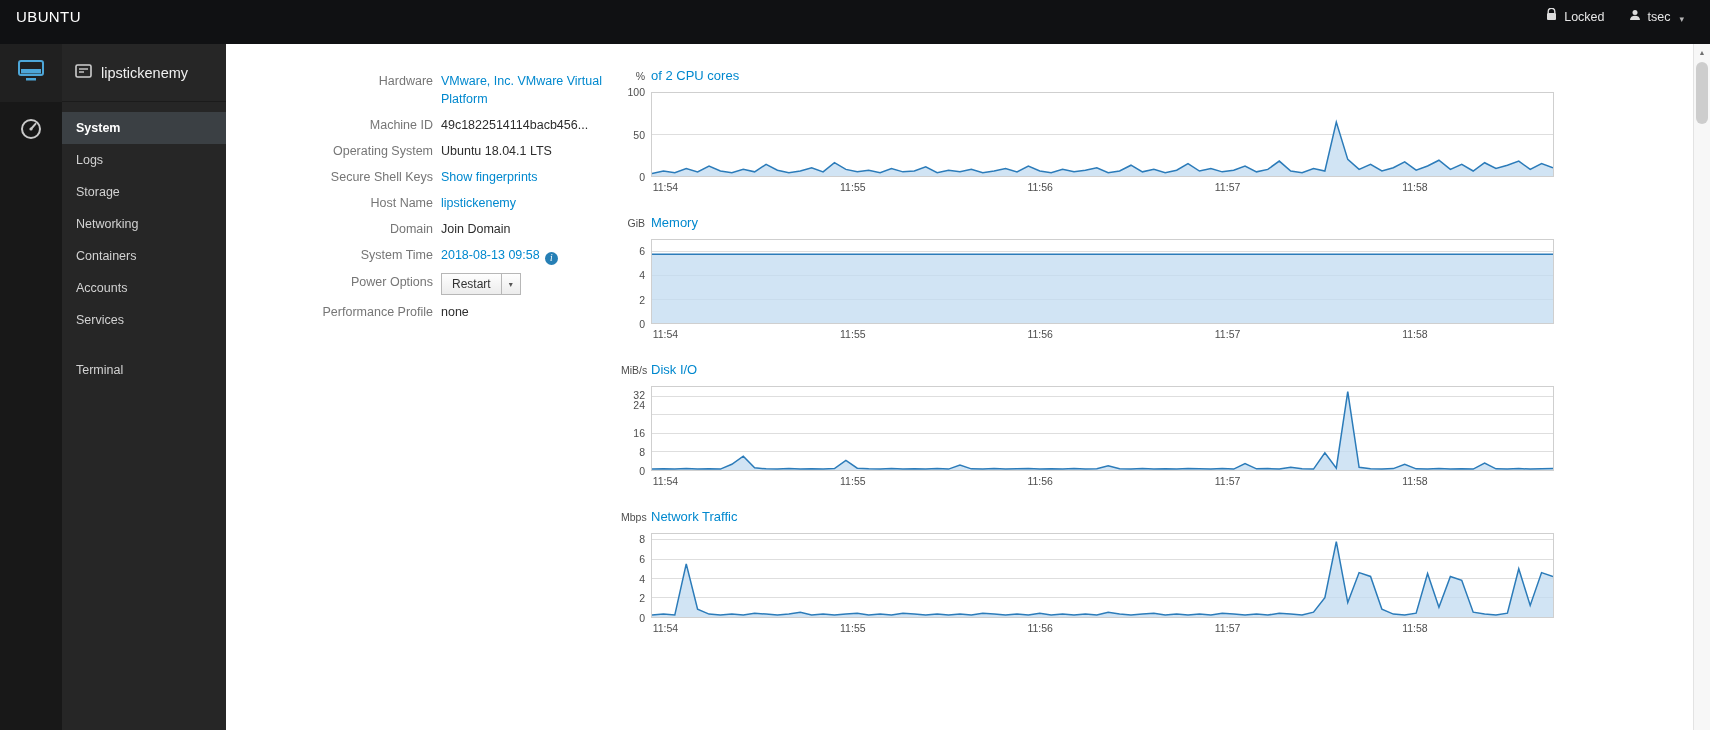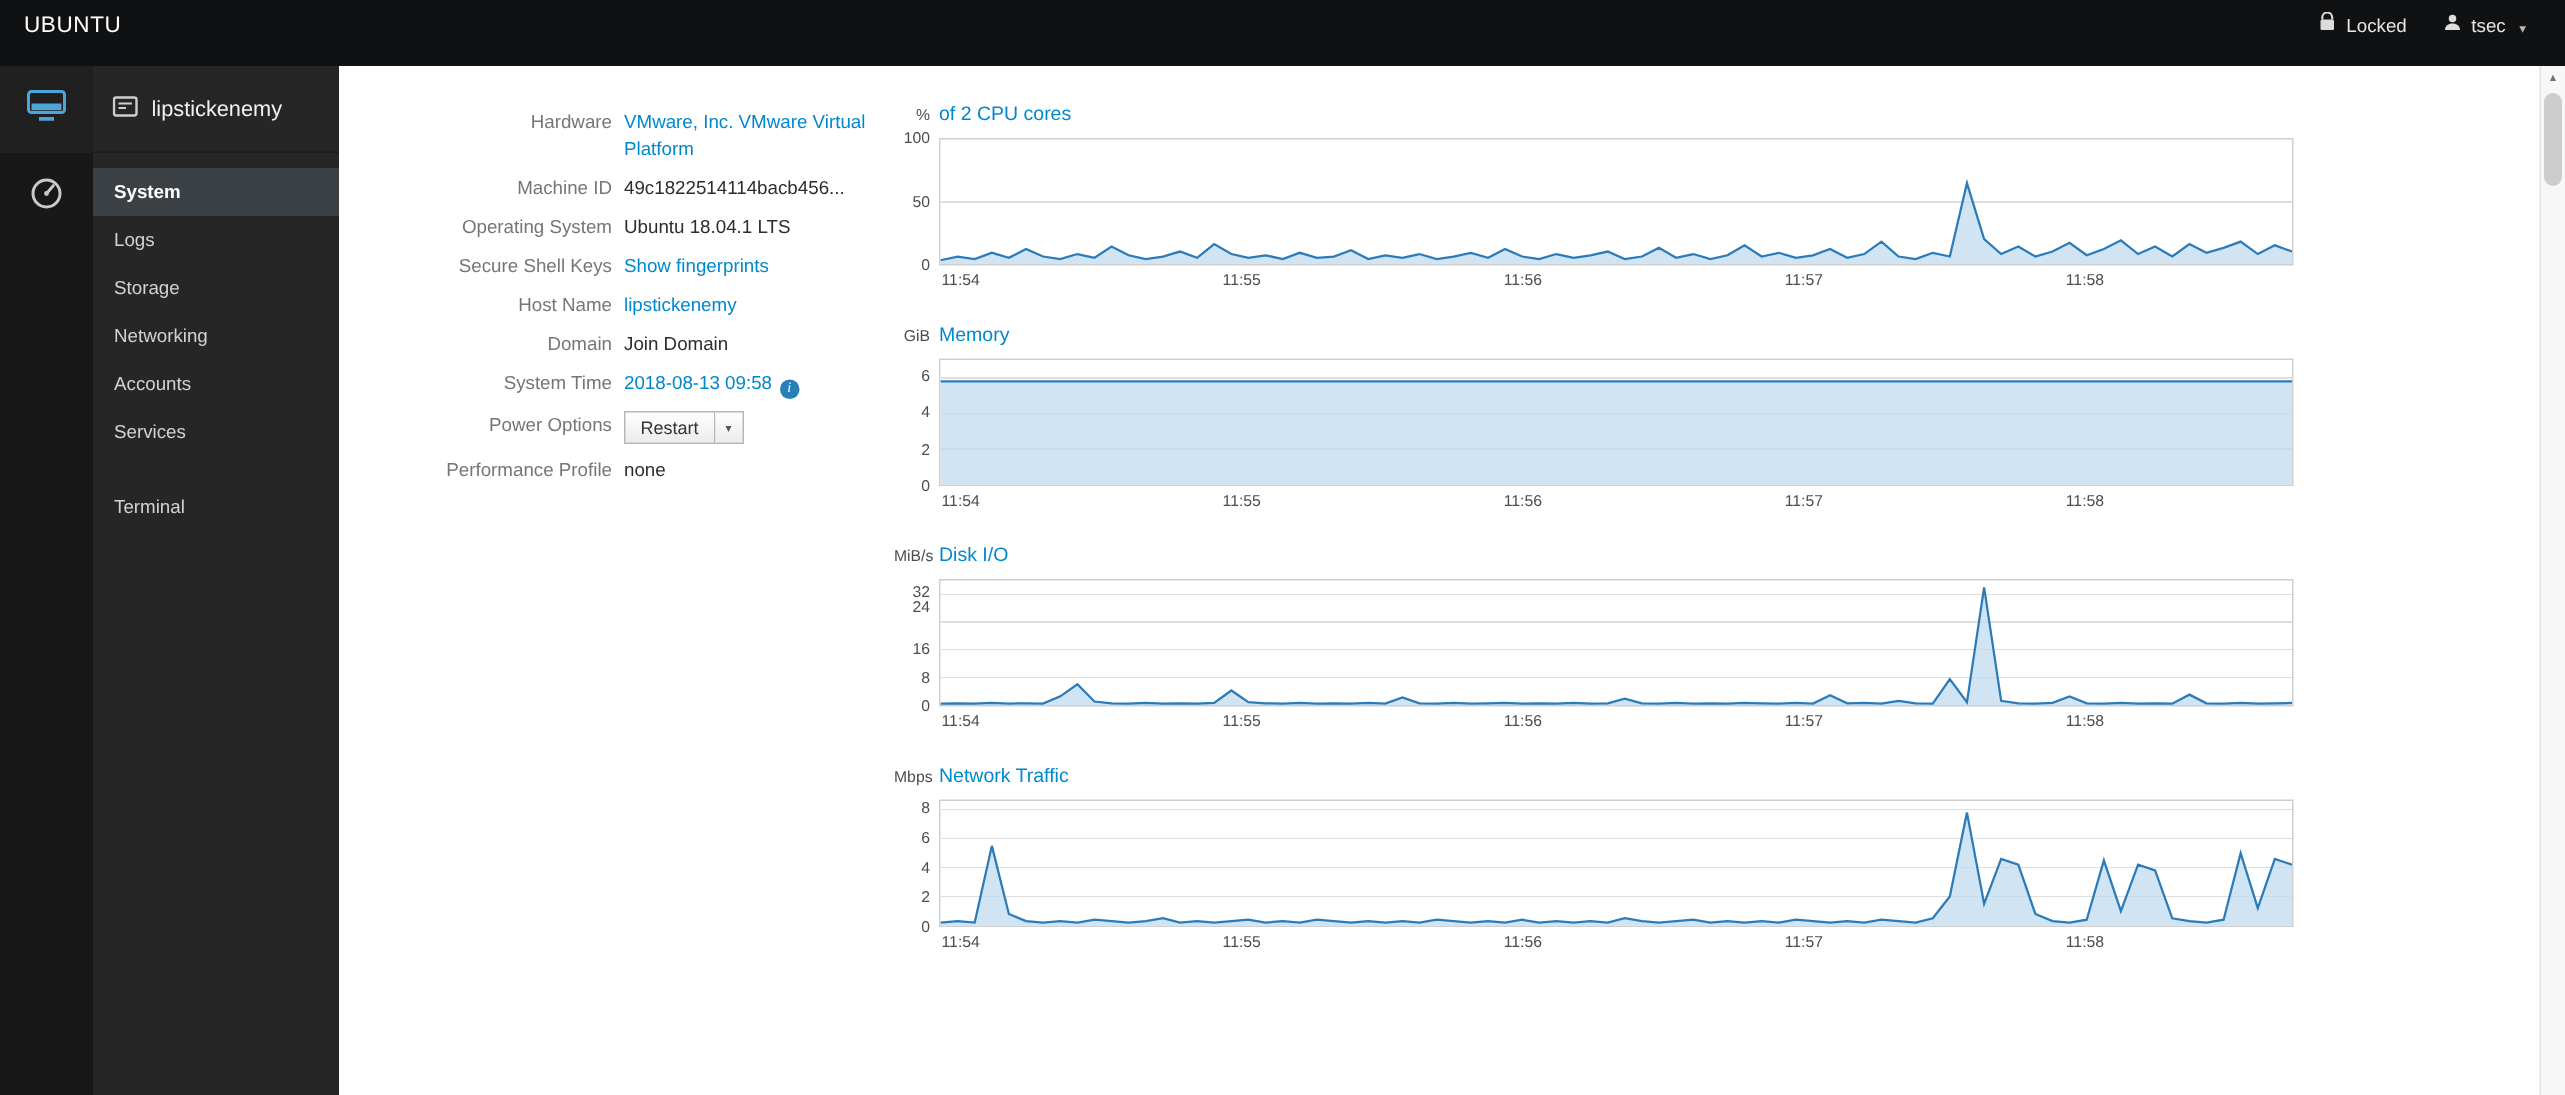--- a/index.html
+++ b/index.html
@@ -25,21 +25,21 @@
   .strip-tile.active { background:#202020; }
   .sidebar { width:164px; background:#262626; flex:none; display:flex; flex-direction:column; }
   .host-row { height:58px; display:flex; align-items:center; gap:9px; padding-left:13px;
               color:#f0f0f0; font-size:14.5px; border-bottom:1px solid #1b1b1b; }
   .nav { list-style:none; margin:10px 0 0; padding:0; }
   .nav-item { padding:9px 14px; font-size:12.5px; color:#d2d2d2; cursor:pointer; }
   .nav-item.active { background:#3b4044; color:#fff; font-weight:bold; }
   .nav-item.gap { margin-top:18px; }
   
   .main { flex:1; background:#fff; display:flex; padding-top:24px; position:relative; }
-  .sysinfo { display:grid; grid-template-columns:182px 178px; column-gap:8px; align-content:start; }
+  .sysinfo { display:grid; grid-template-columns:182px 178px; column-gap:8px; align-content:start;padding-left:25px; }
   .info-label { color:#767676; font-size:12.5px; text-align:right; padding:4px 0; line-height:18px; }
   .info-value { font-size:12.5px; color:#2d2d2d; padding:4px 0; line-height:18px; }
   a.link { color:#0088ce; text-decoration:none; }
   a.action-link { color:#2d2d2d; text-decoration:none; }
   .info-badge {
     display:inline-block; width:13px; height:13px; border-radius:50%; background:#267fb5;
     color:#fff; font-size:9.5px; line-height:13px; text-align:center; font-style:italic;
     font-family:"Liberation Serif", serif; margin-left:5px; vertical-align:-2px; cursor:pointer;
   }
   .btn-group { display:inline-flex; }
@@ -128,20 +128,21 @@
             <line x1="4" y1="8" x2="9" y2="8" stroke="#cfcfcf" stroke-width="1.4"></line>
           </svg>
       </span>
       <span>lipstickenemy</span>
     </div>
     <ul class="nav" id="nav-list">
         <li class="nav-item active">System</li>
         <li class="nav-item">Logs</li>
         <li class="nav-item">Storage</li>
         <li class="nav-item">Networking</li>
+        <li class="nav-item">Containers</li>
         <li class="nav-item">Accounts</li>
         <li class="nav-item">Services</li>
         <li class="nav-item gap">Terminal</li>
       </ul>
   </nav>
 
   <main class="main">
     <div class="sysinfo" id="sysinfo">
         <div class="info-label">Hardware</div>
         <div class="info-value"><a href="#" class="link">VMware, Inc. VMware Virtual Platform</a></div>

